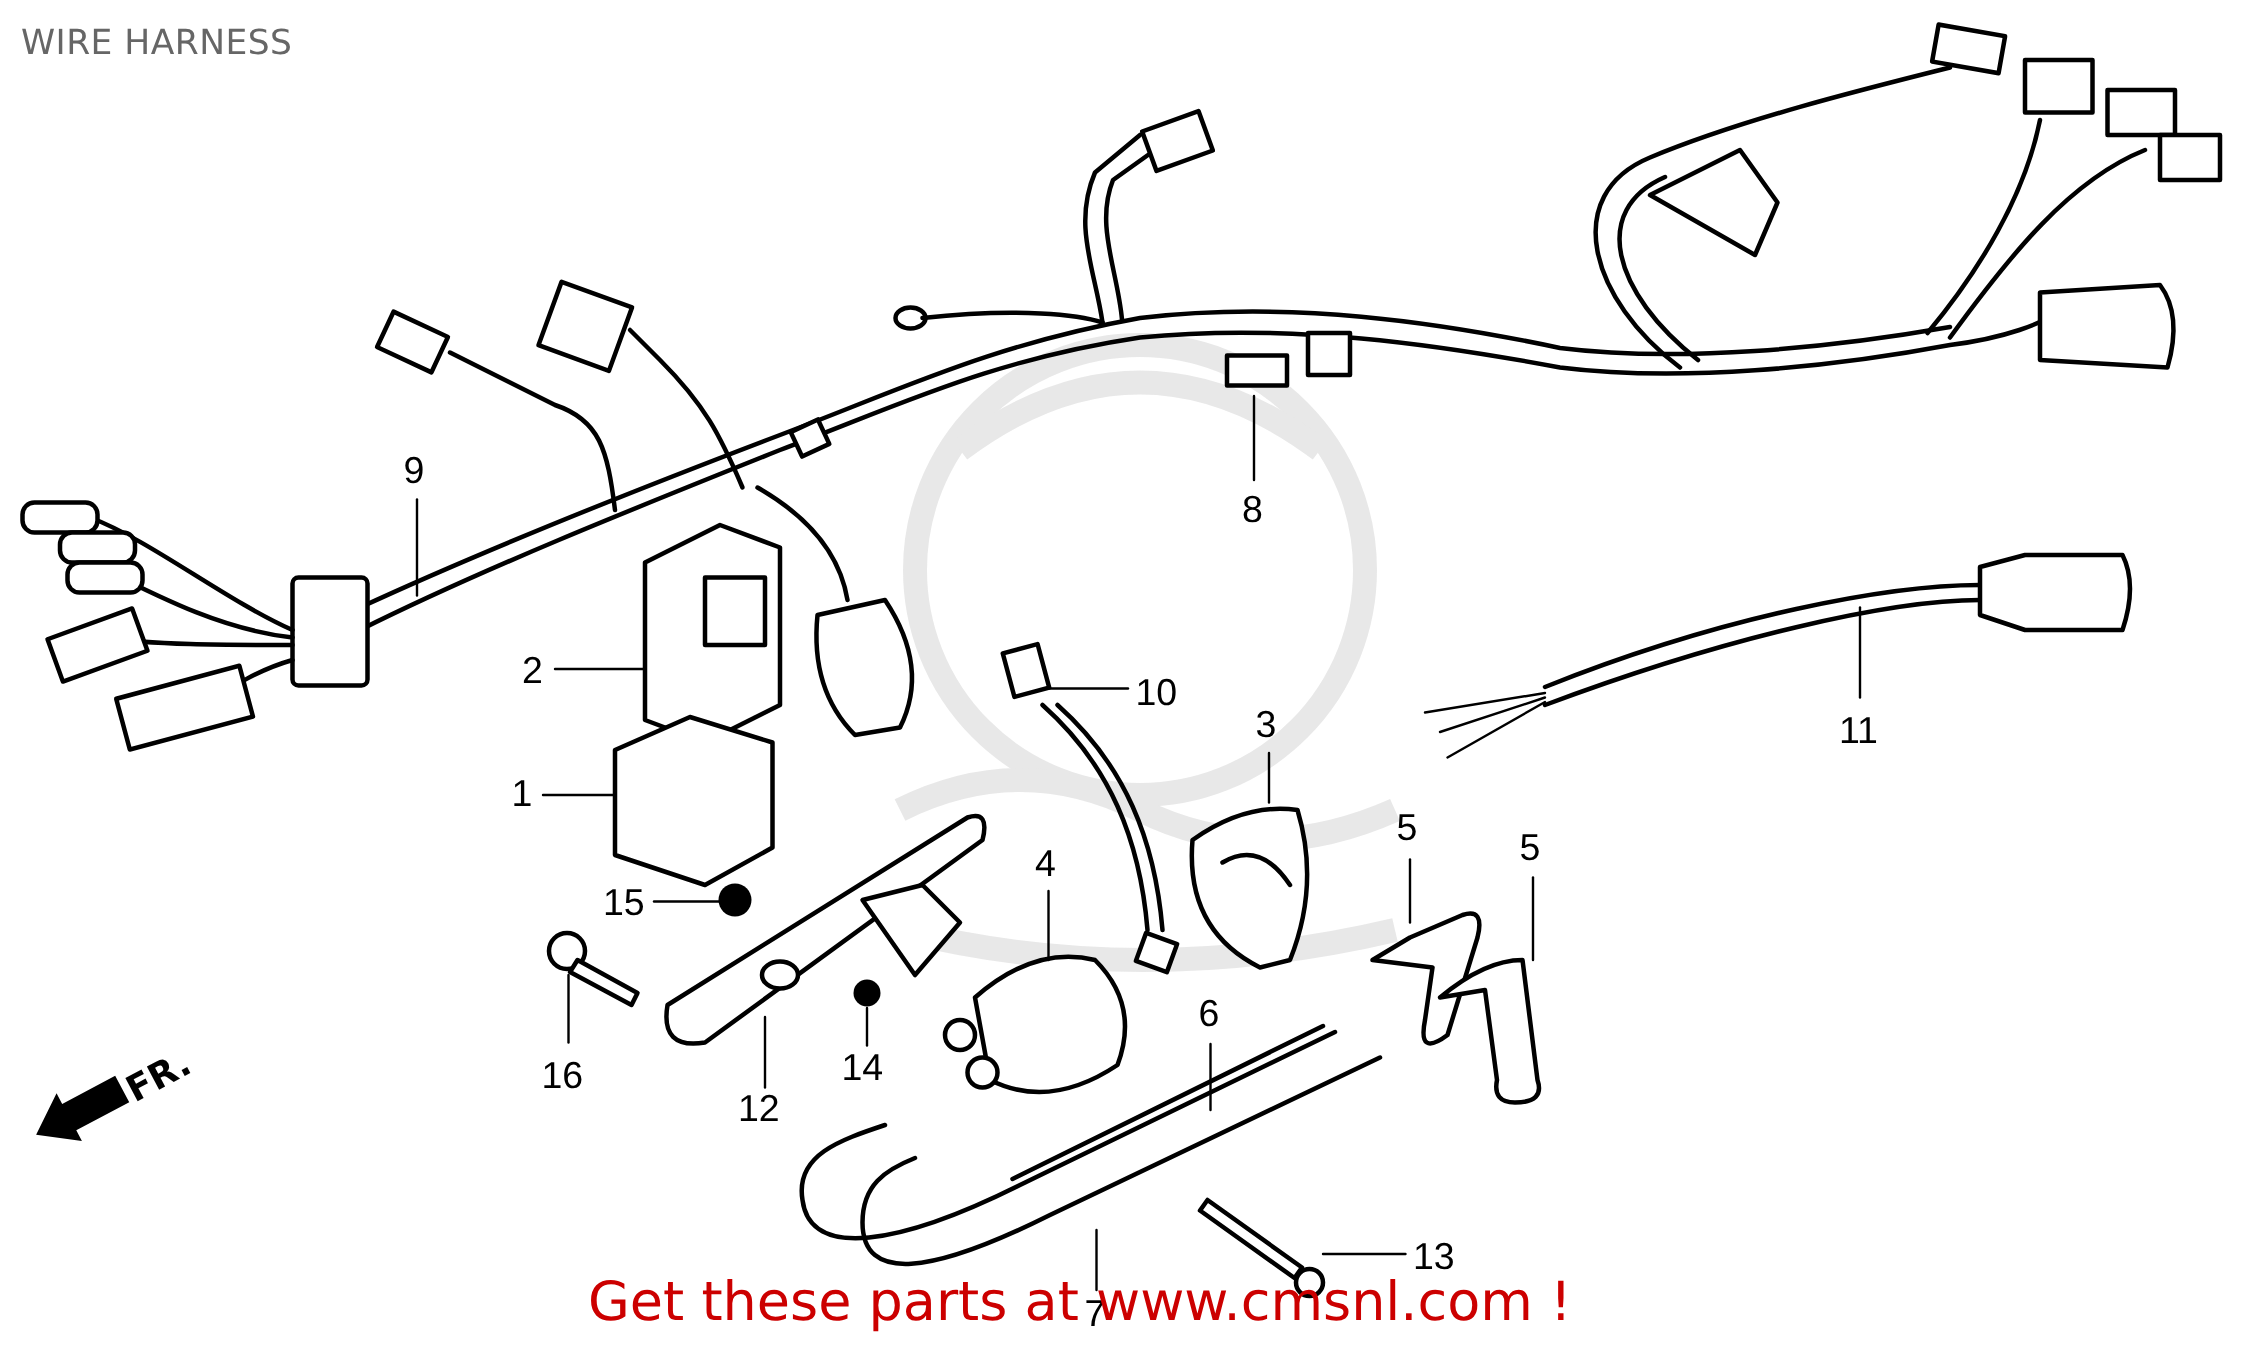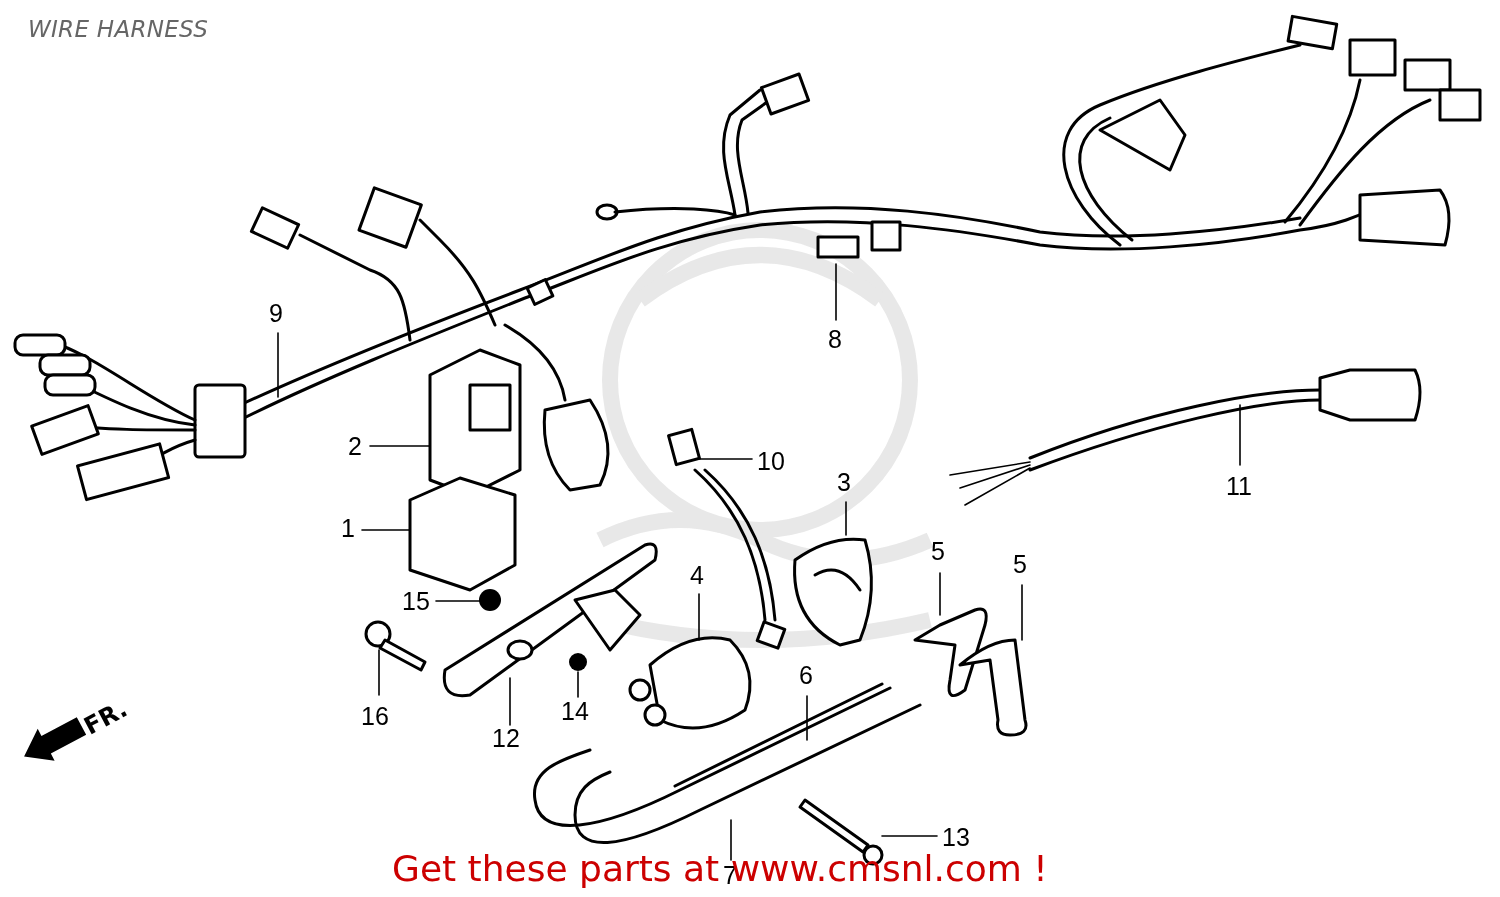--- a/index.html
+++ b/index.html
@@ -1,17 +1,17 @@
 <!DOCTYPE html>
 <html><head>
 <meta charset="utf-8">
 <style>
   html, body { margin: 0; padding: 0; background: #ffffff; }
   body { width: 1500px; height: 897px; position: relative; overflow: hidden; font-family: "DejaVu Sans", sans-serif; }
-  .title { position: absolute; left: 28px; top: 16px; font-size: 23px; color: #666666; letter-spacing: 0.3px; font-style: italic; }
+  .title { position: absolute; left: 14px; top: 16px; font-size: 23px; color: #666666; letter-spacing: 0.3px; }
   .diagram { position: absolute; left: 0; top: 0; width: 1500px; height: 897px; }
   .callout { font-family: "Liberation Sans", sans-serif; font-size: 25px; fill: #000; }
   .promo { position: absolute; left: 392px; top: 848px; font-family: "DejaVu Sans", sans-serif; font-size: 36px; color: #cc0000; white-space: nowrap; }
   .stroke { fill: none; stroke: #000; stroke-width: 3; stroke-linecap: round; stroke-linejoin: round; }
   .thin { fill: none; stroke: #000; stroke-width: 1.6; stroke-linecap: round; }
   .part { fill: #fff; stroke: #000; stroke-width: 3; stroke-linejoin: round; }
   .wm { fill: none; stroke: #e6e6e6; stroke-width: 16; }
 </style>
 </head>
 <body>

